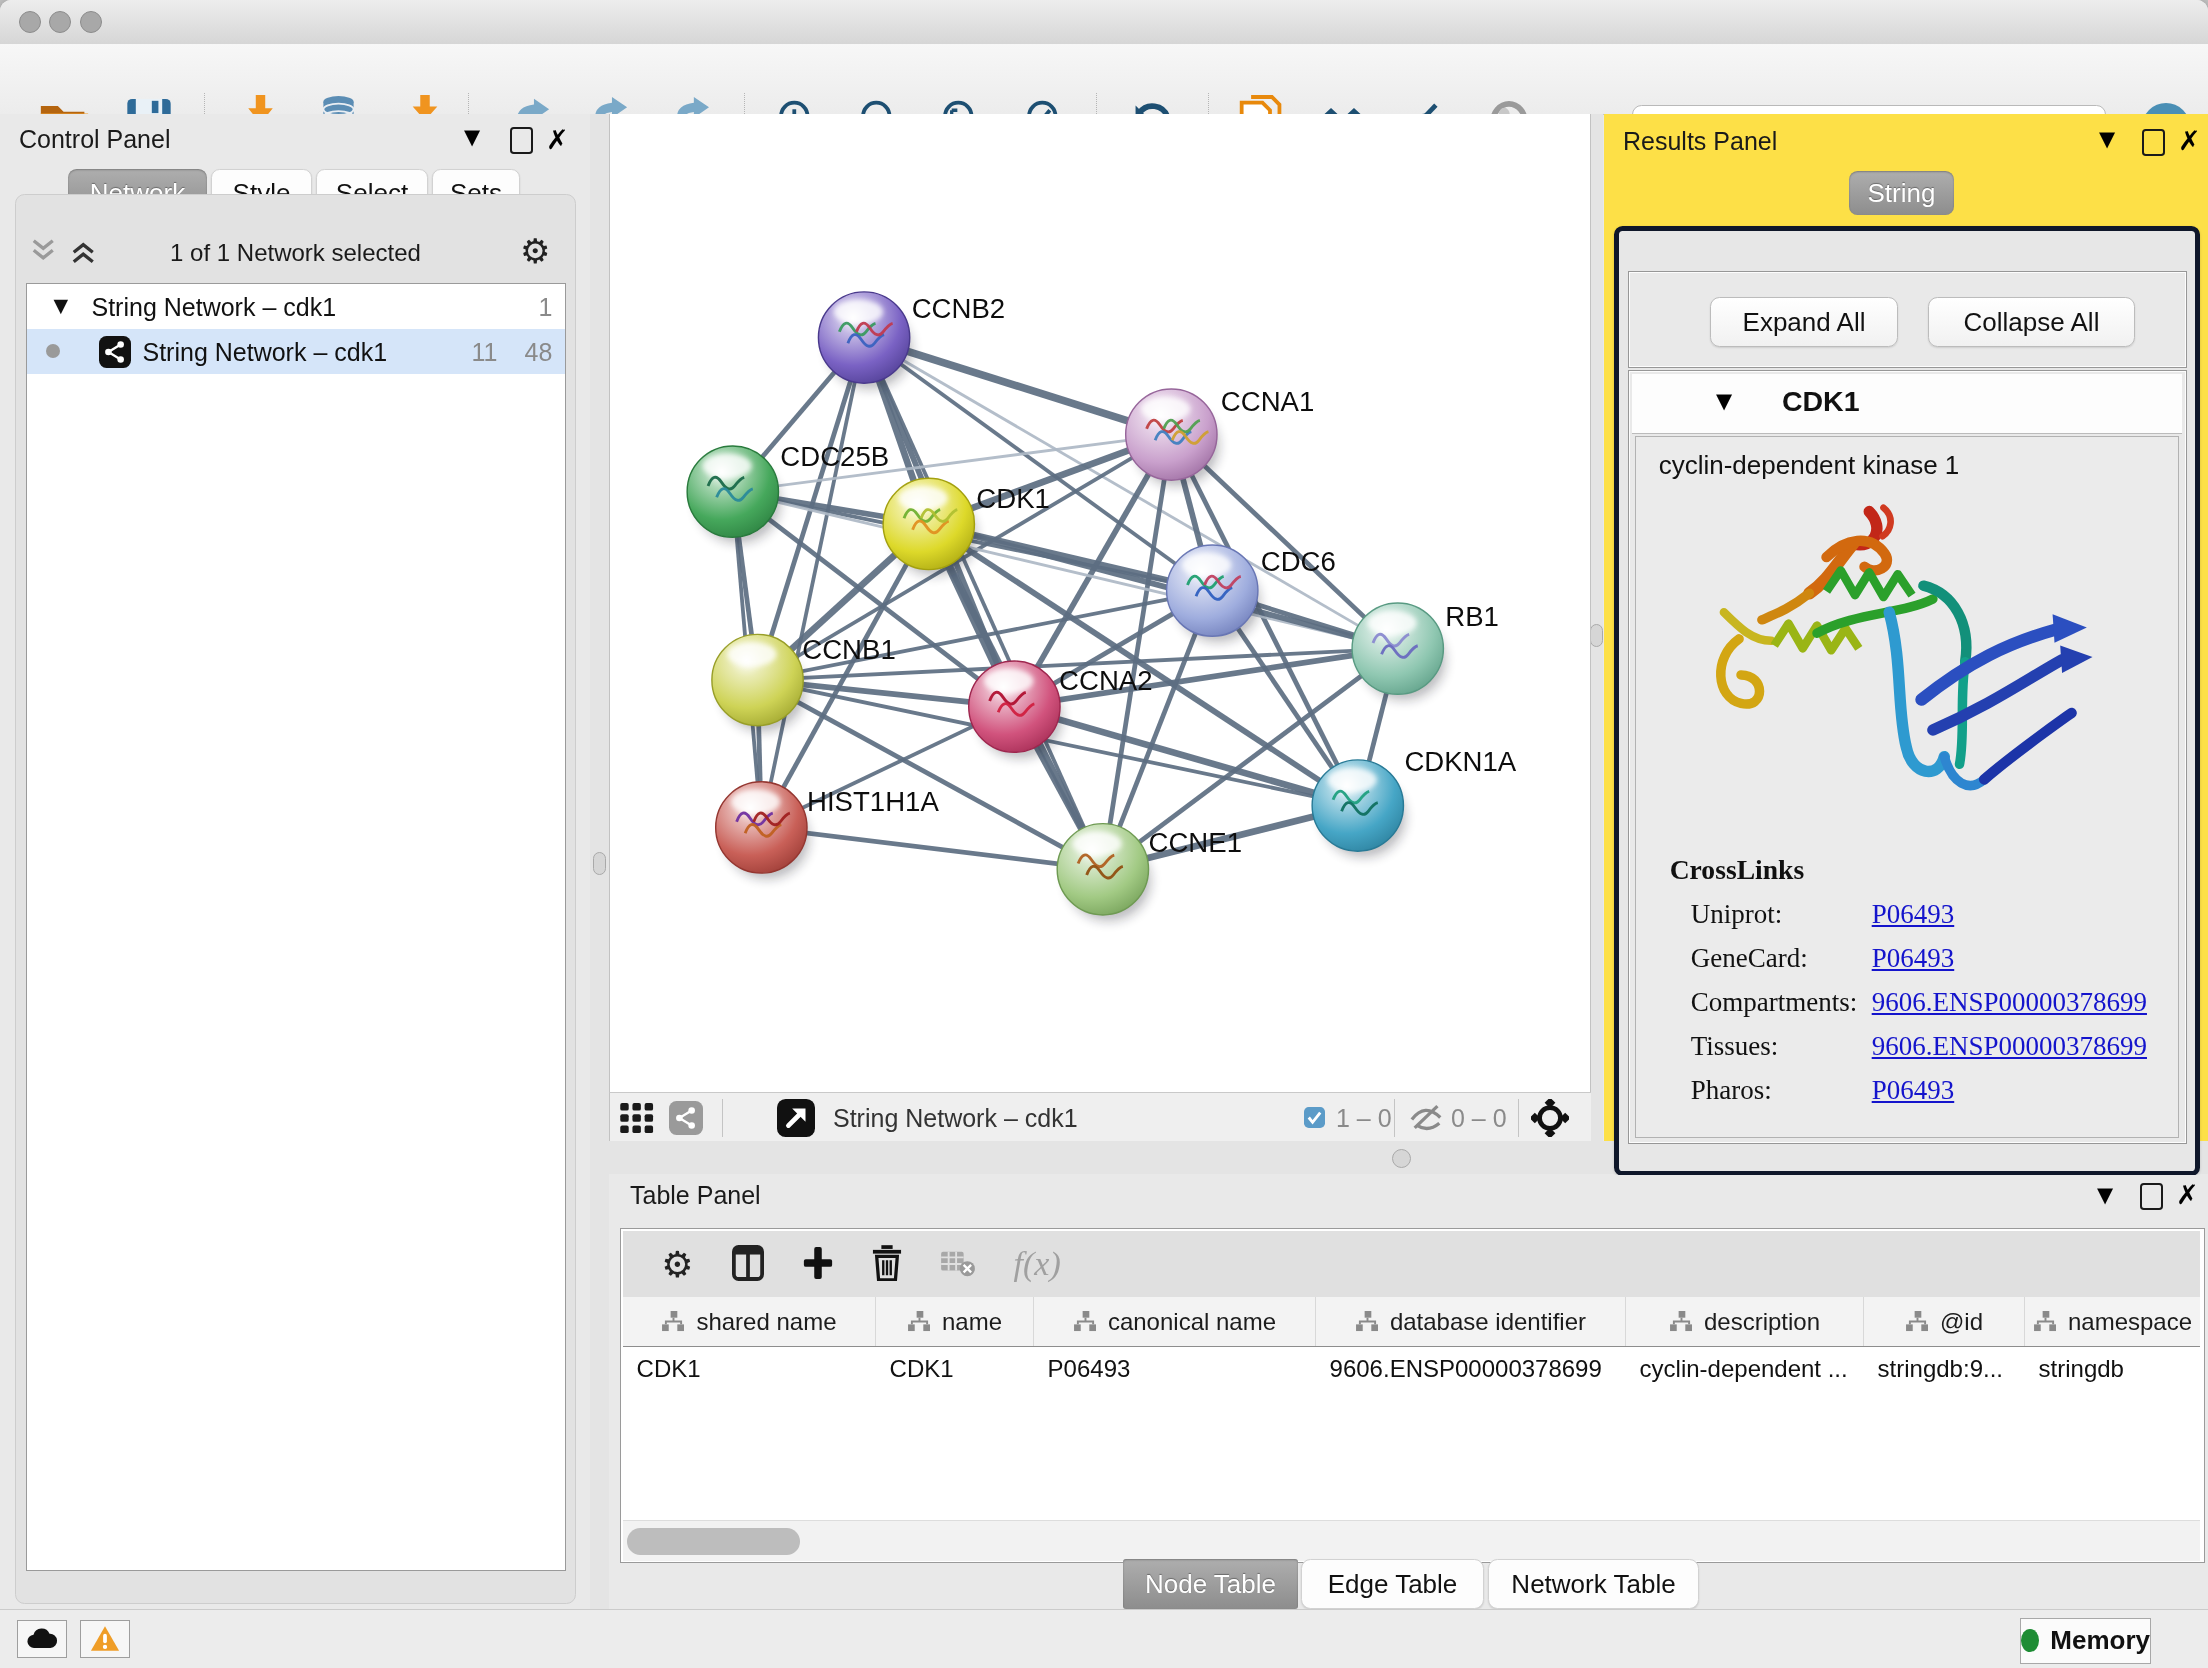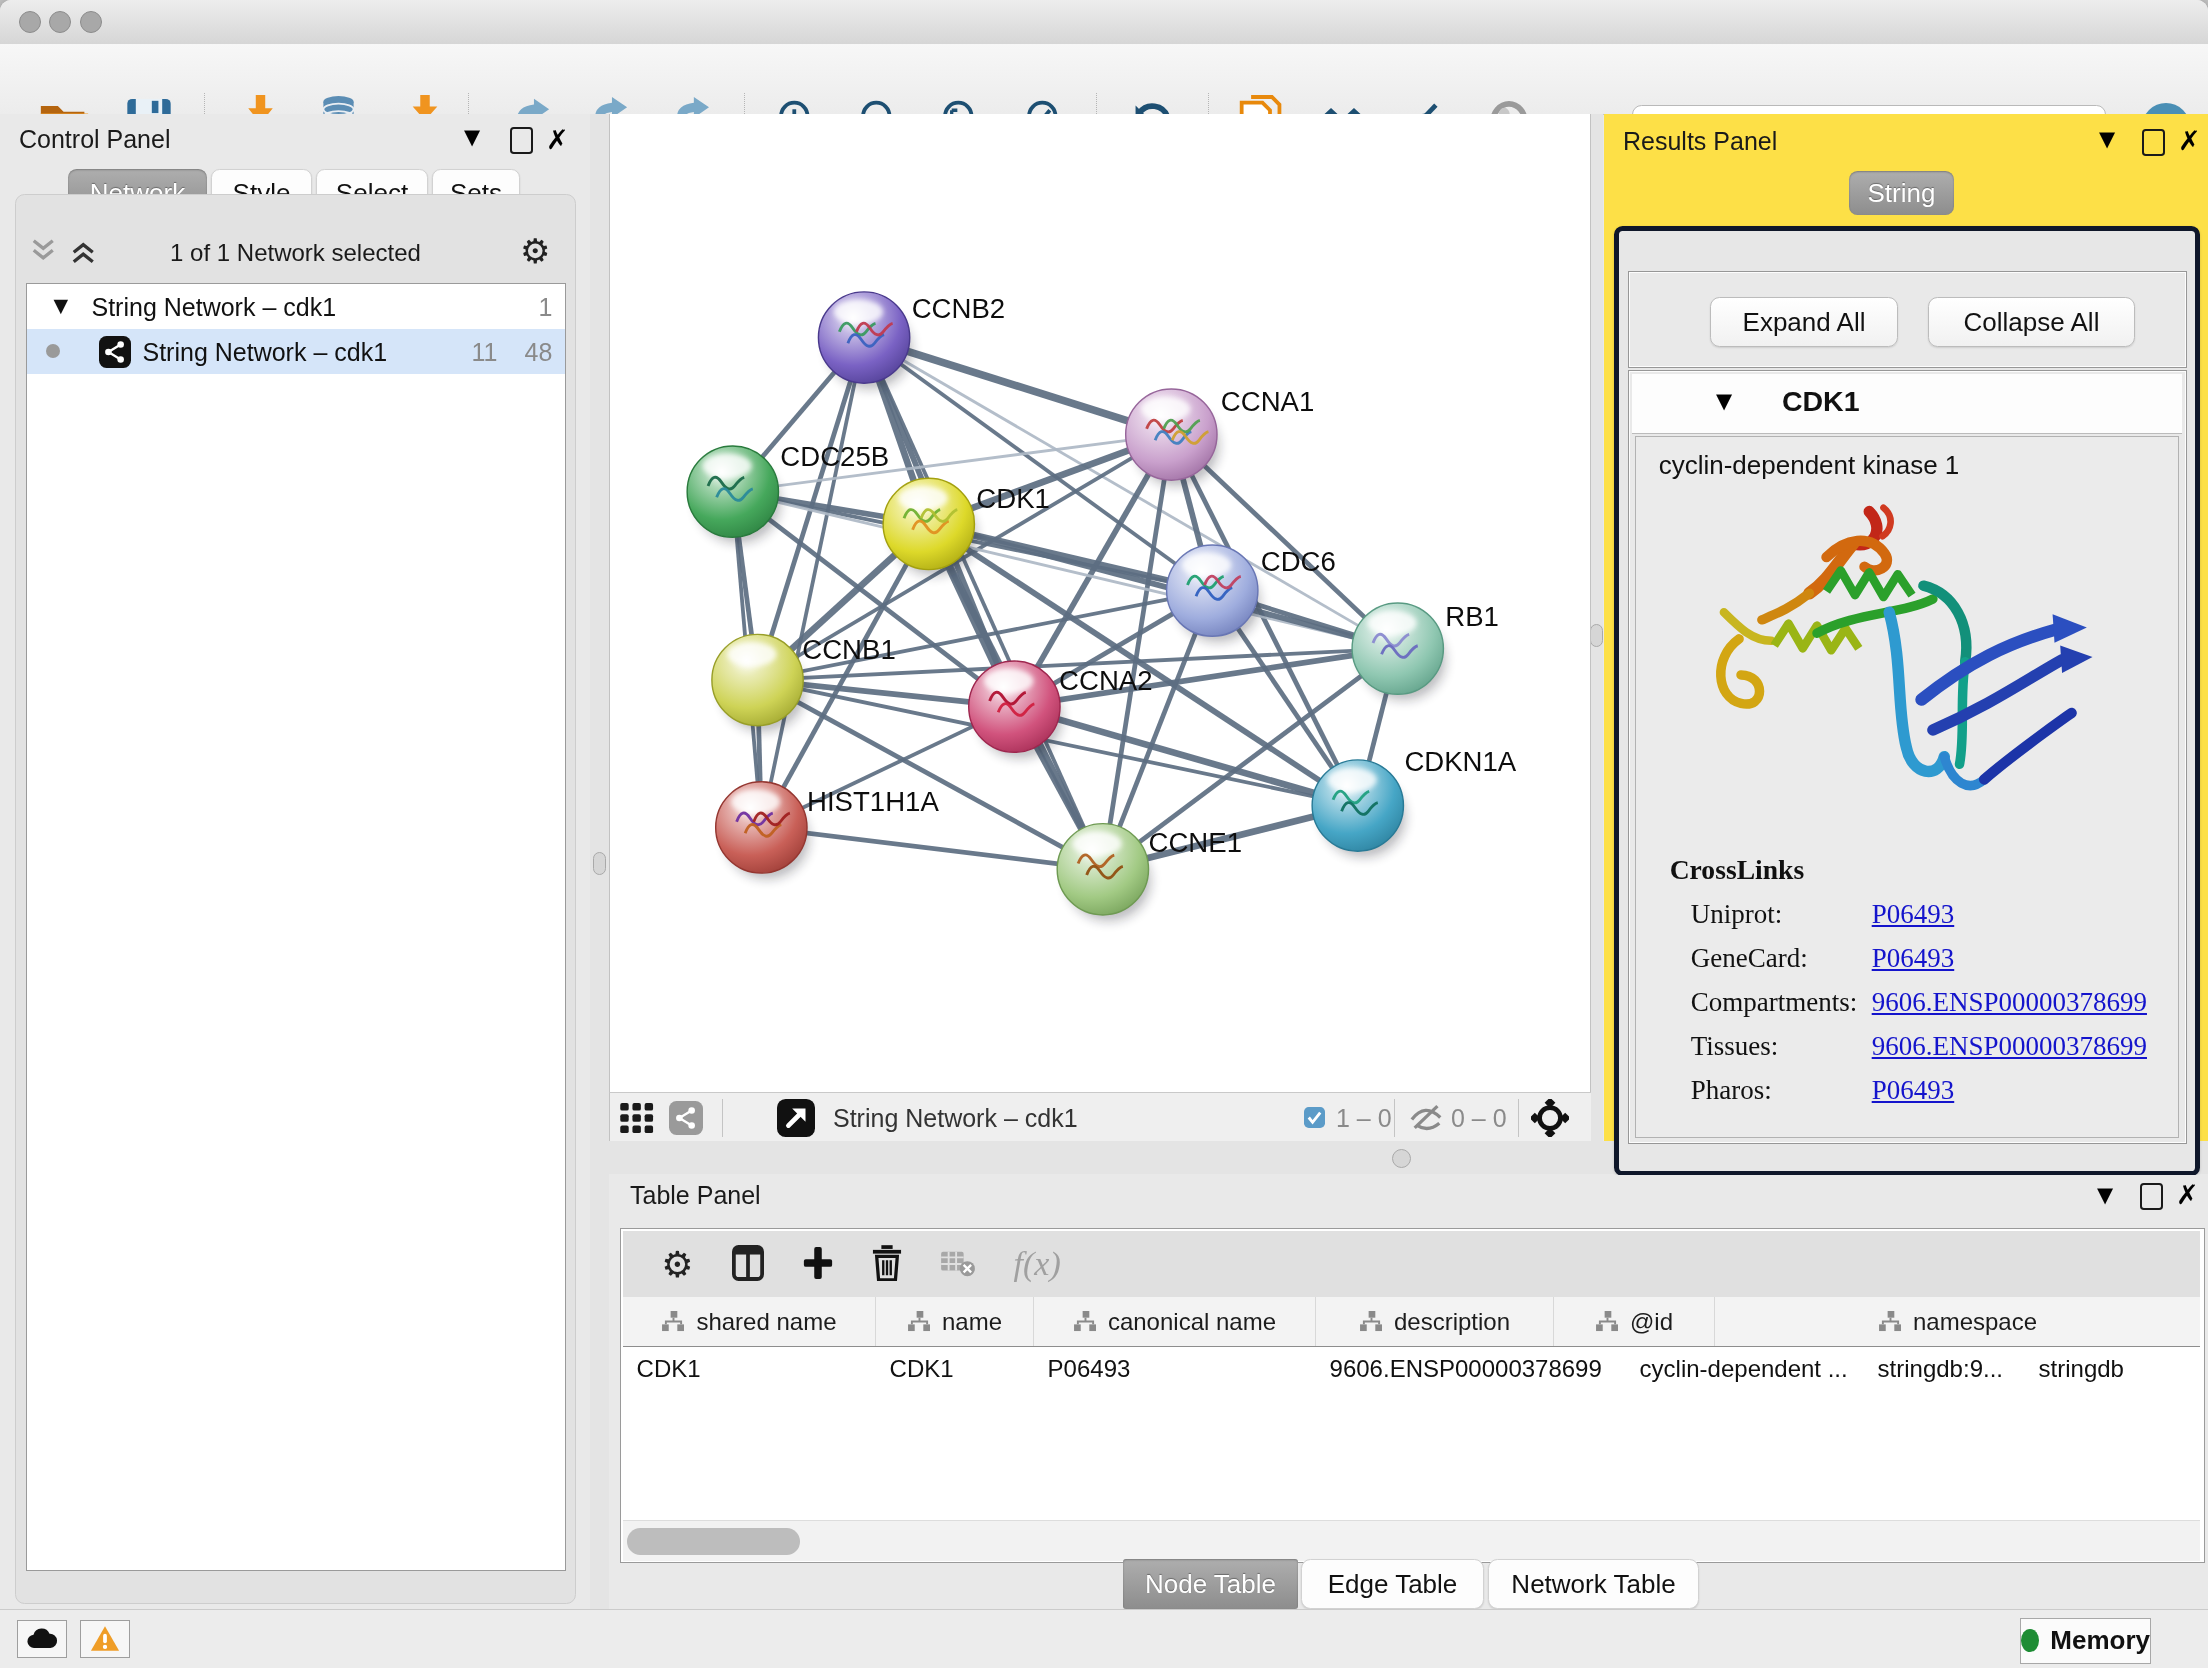--- a/index.html
+++ b/index.html
@@ -707,20 +707,31 @@
             <svg width="23" height="21" viewBox="0 0 24 22">
               <g fill="#8a8a8a">
                 <rect x="9" y="0" width="7" height="7"></rect>
                 <rect x="0" y="14" width="7" height="7"></rect>
                 <rect x="16" y="14" width="7" height="7"></rect>
               </g>
               <path d="M12 7v4M4 14v-3h16v3" stroke="#8a8a8a" stroke-width="2" fill="none"></path>
             </svg>
             <span>canonical name</span>
           </div>
+        <div class="th" style="width:310px">
+            <svg width="23" height="21" viewBox="0 0 24 22">
+              <g fill="#8a8a8a">
+                <rect x="9" y="0" width="7" height="7"></rect>
+                <rect x="0" y="14" width="7" height="7"></rect>
+                <rect x="16" y="14" width="7" height="7"></rect>
+              </g>
+              <path d="M12 7v4M4 14v-3h16v3" stroke="#8a8a8a" stroke-width="2" fill="none"></path>
+            </svg>
+            <span>database identifier</span>
+          </div>
         <div class="th" style="width:238px">
             <svg width="23" height="21" viewBox="0 0 24 22">
               <g fill="#8a8a8a">
                 <rect x="9" y="0" width="7" height="7"></rect>
                 <rect x="0" y="14" width="7" height="7"></rect>
                 <rect x="16" y="14" width="7" height="7"></rect>
               </g>
               <path d="M12 7v4M4 14v-3h16v3" stroke="#8a8a8a" stroke-width="2" fill="none"></path>
             </svg>
             <span>description</span>

